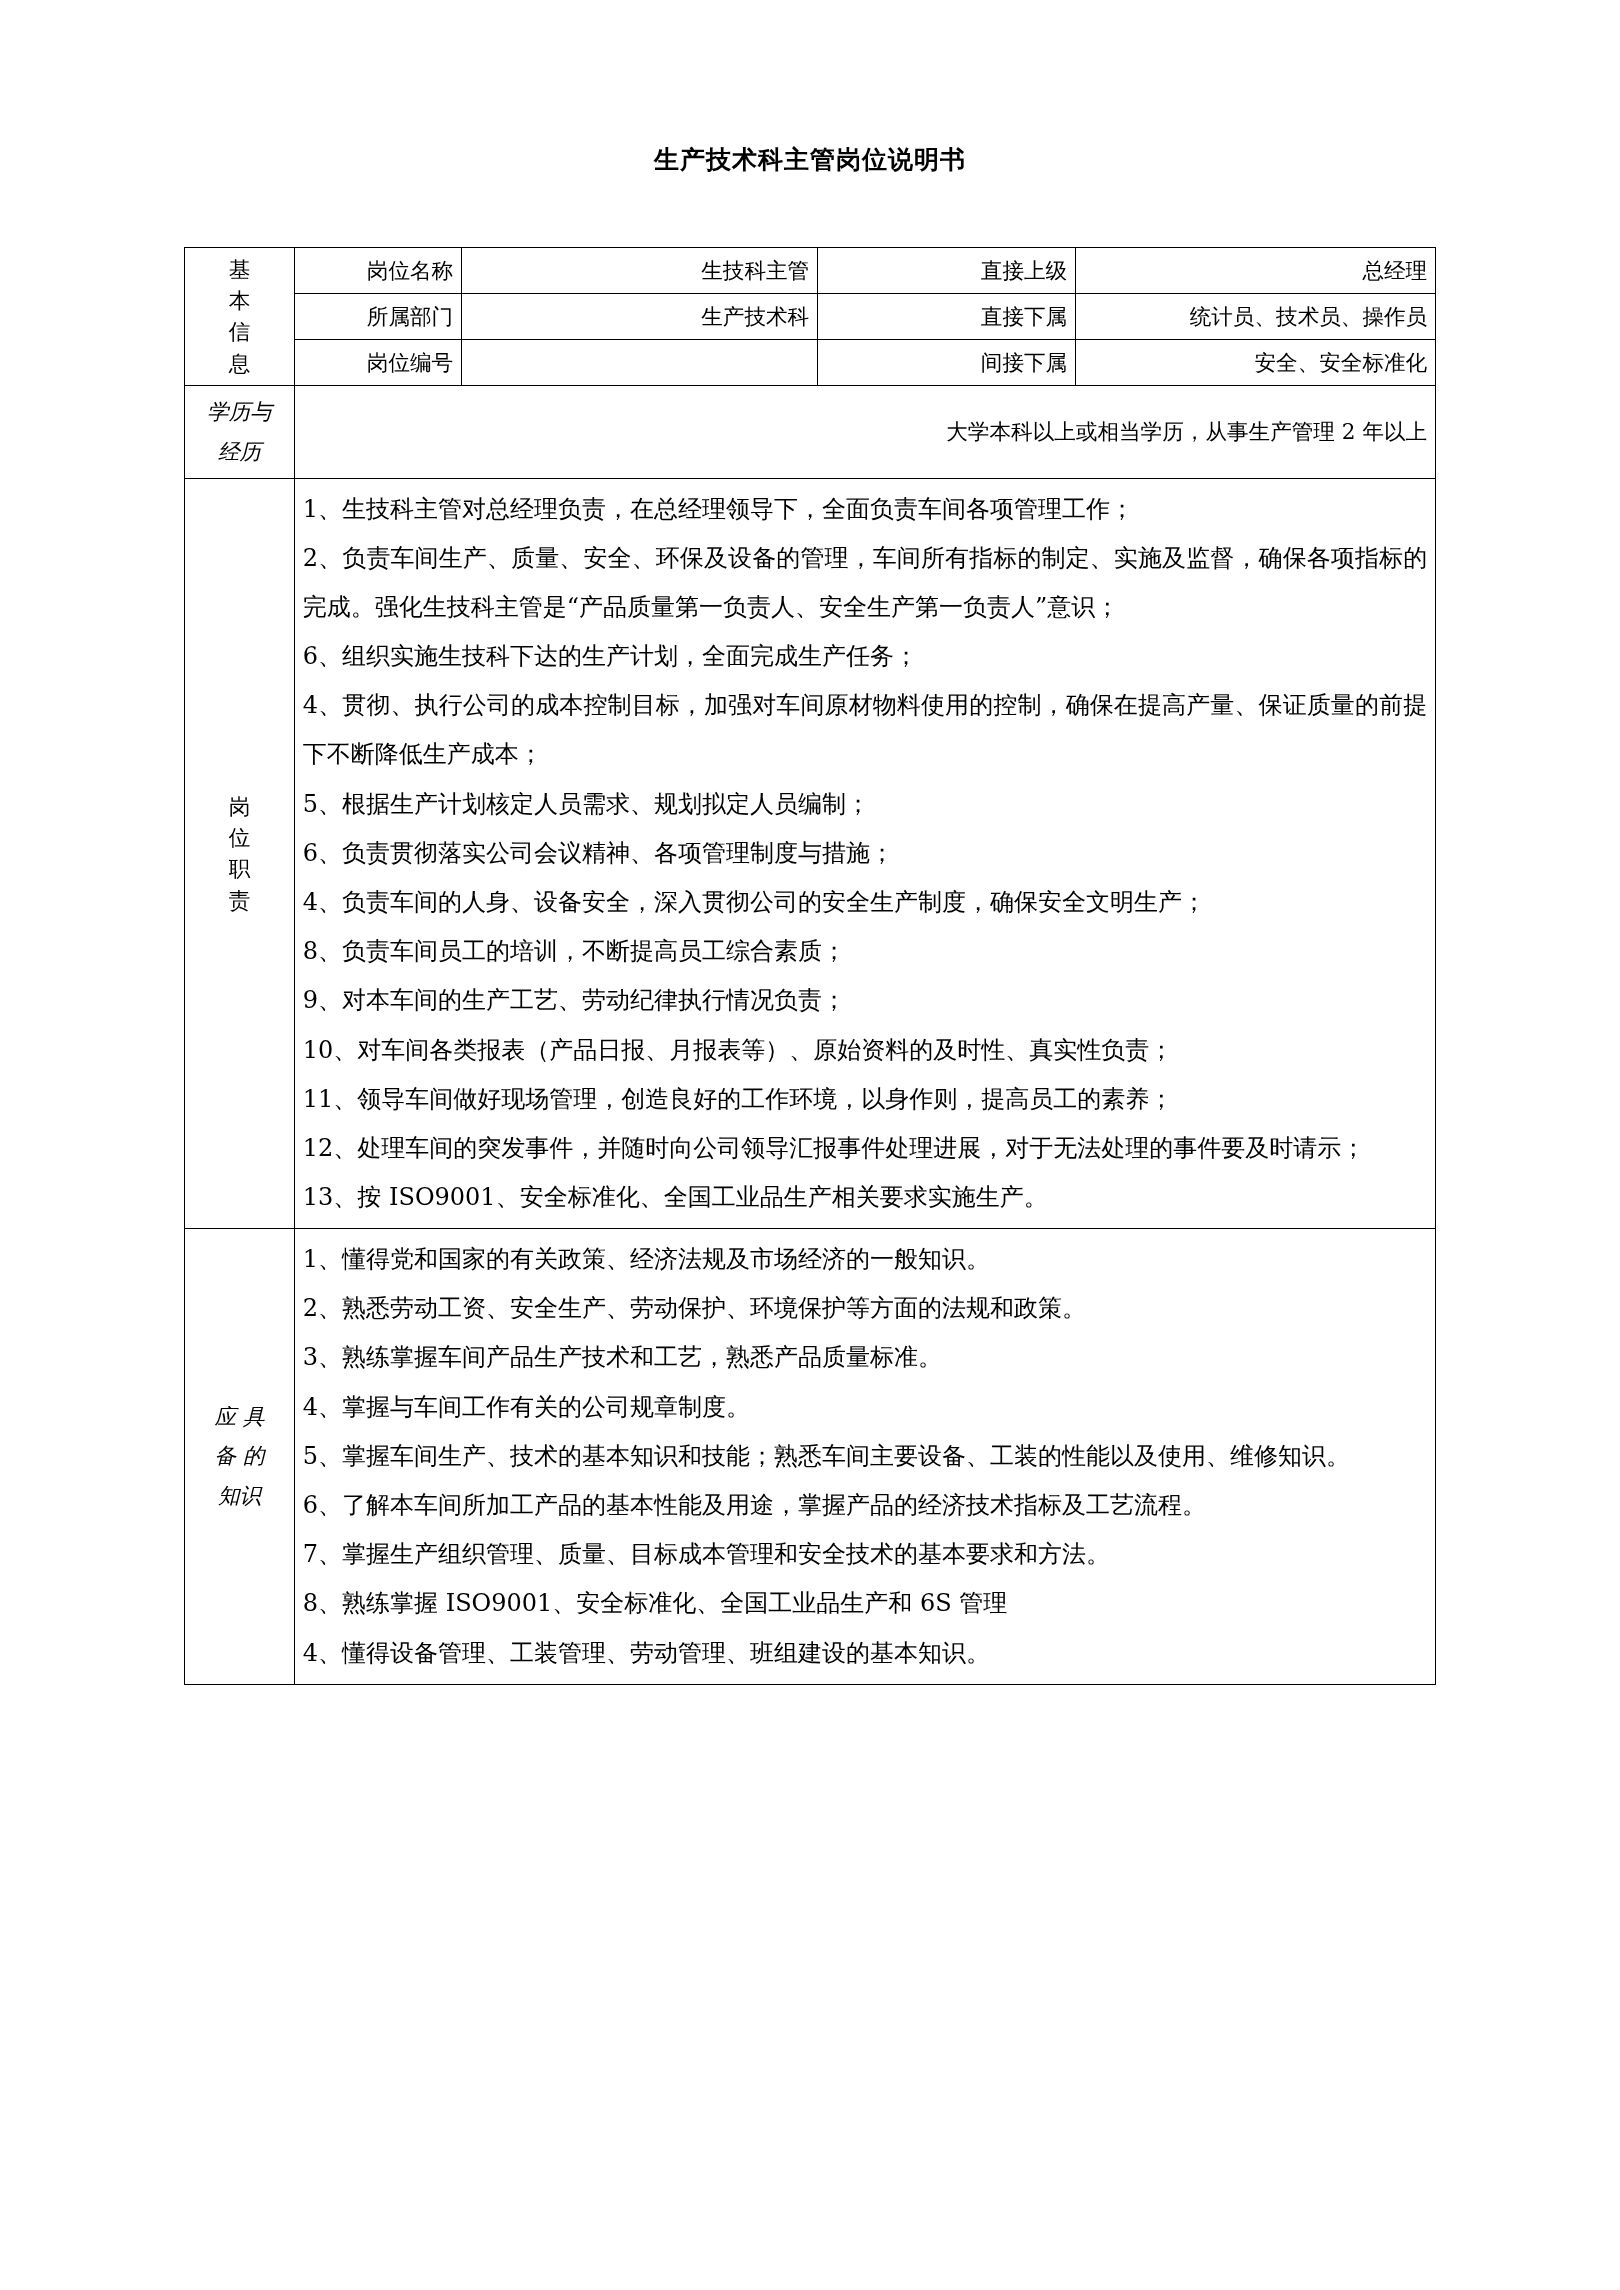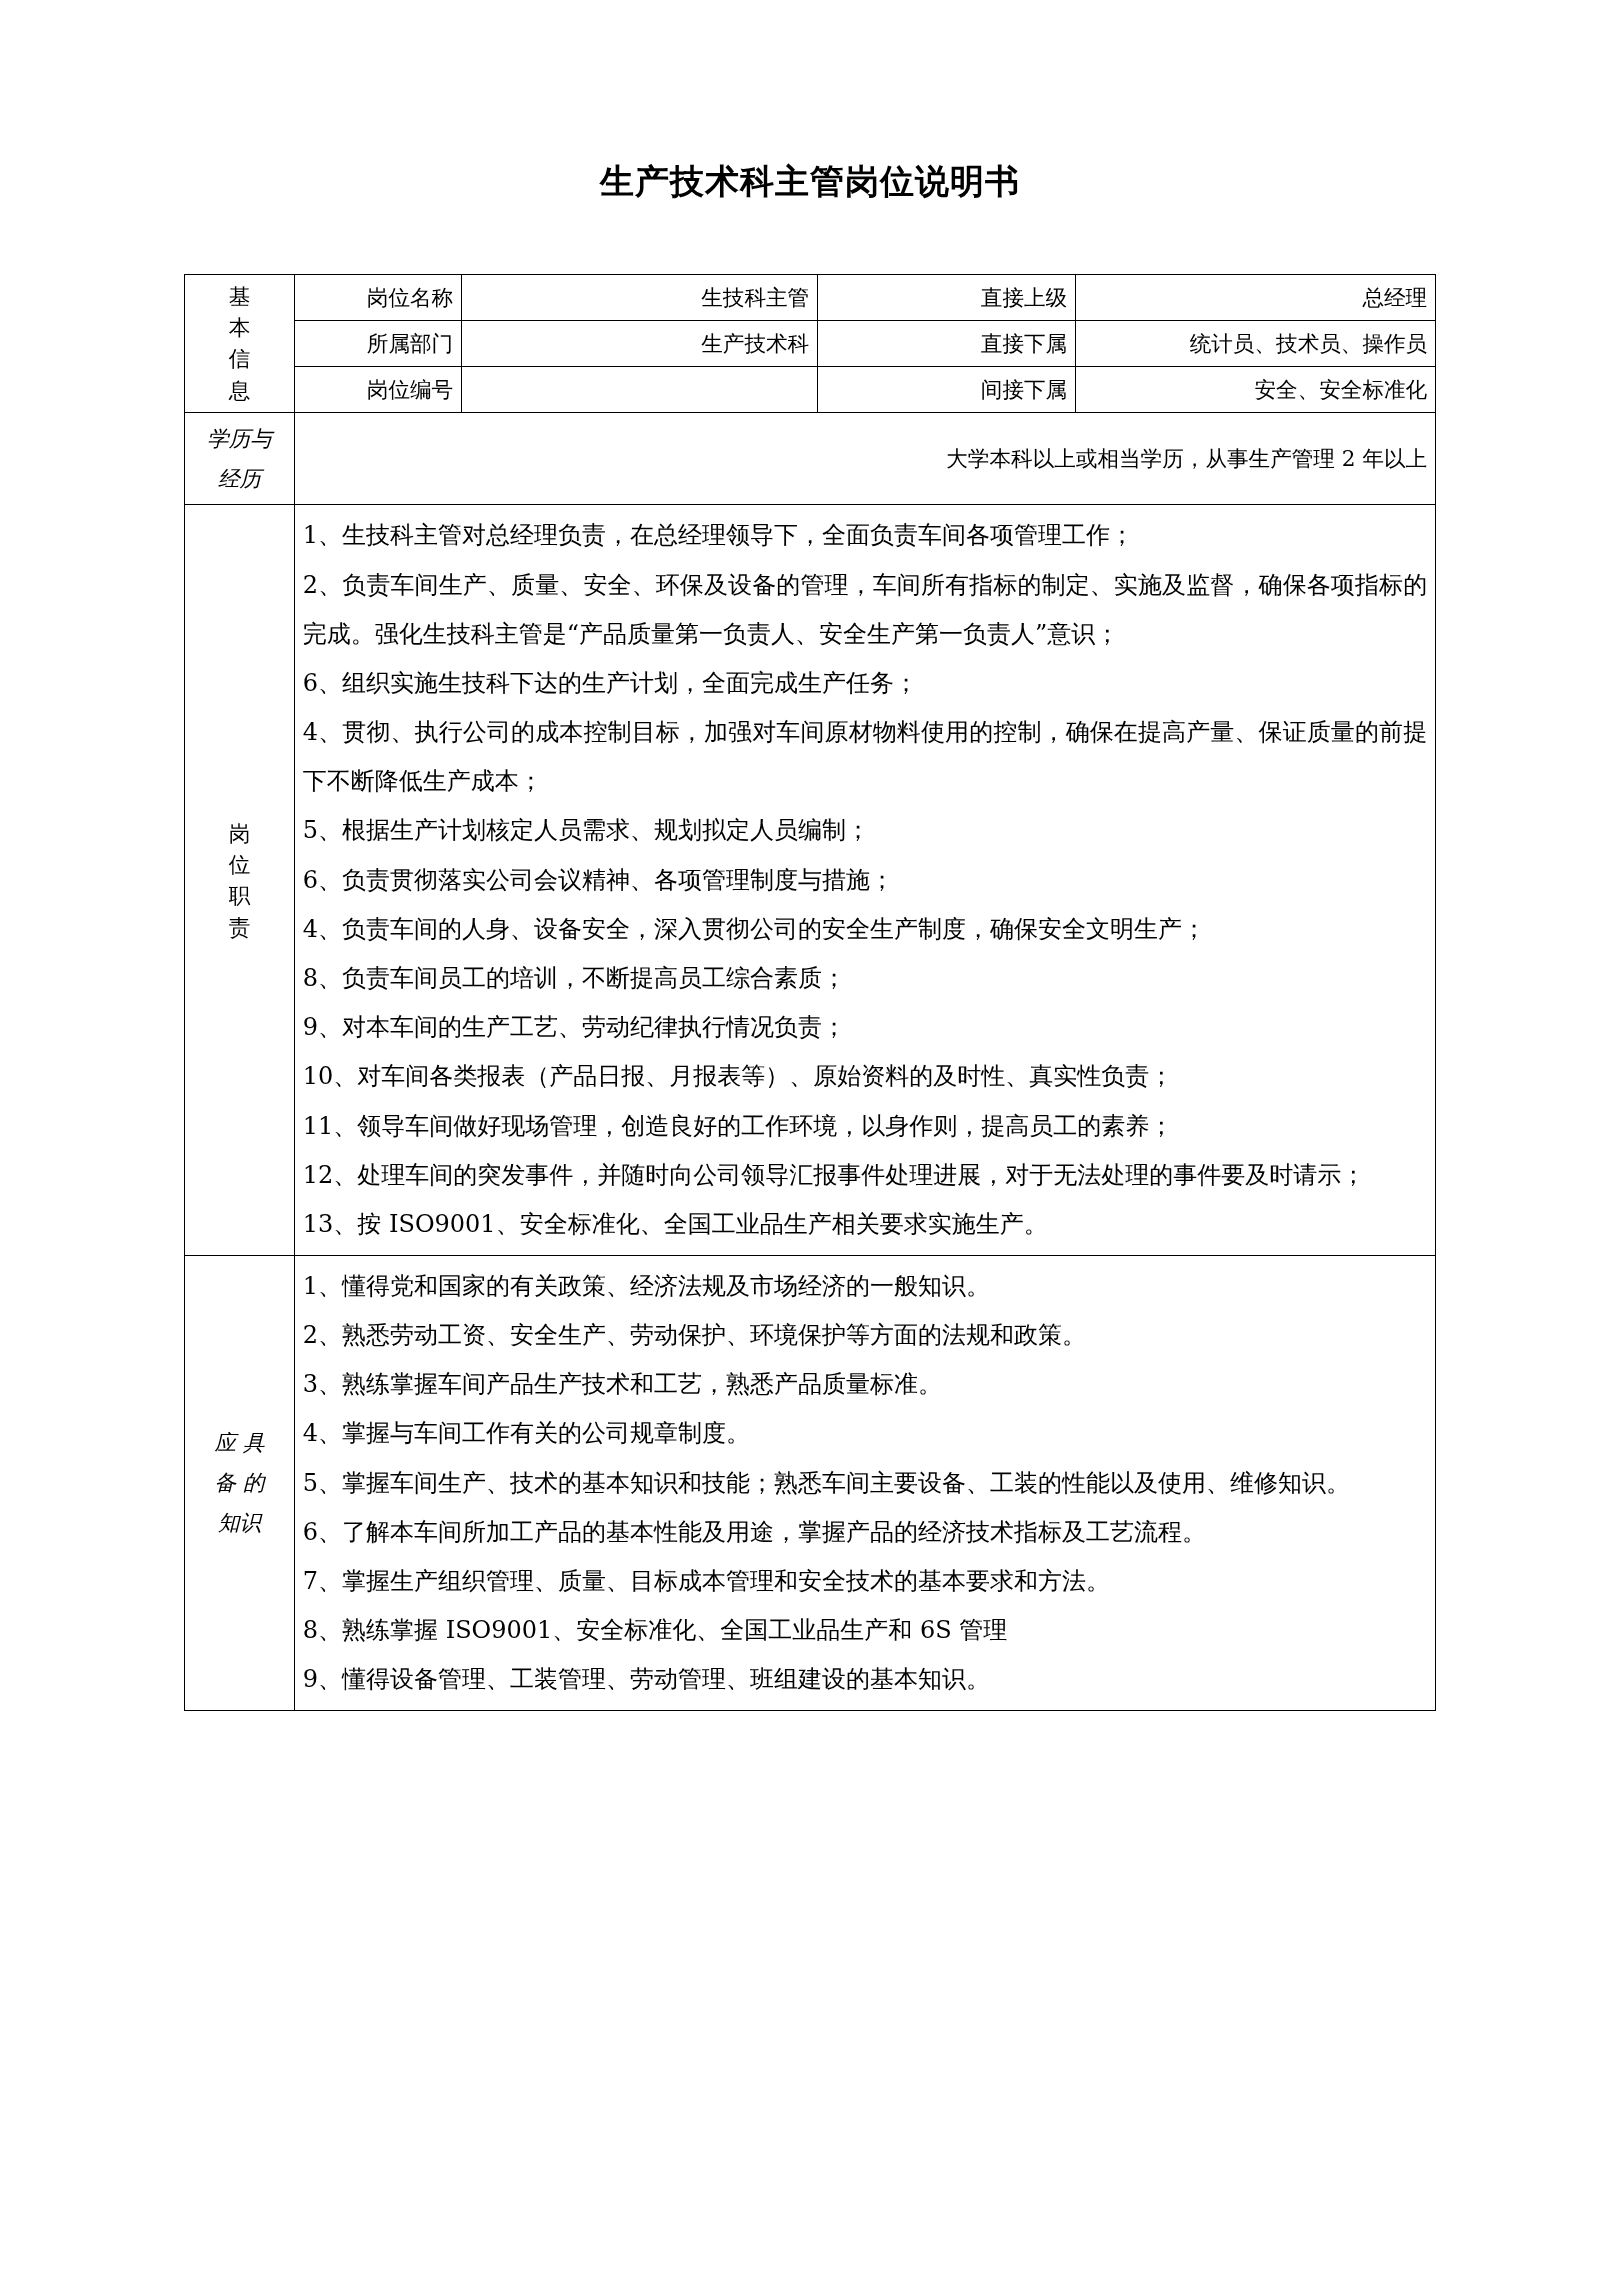--- a/index.html
+++ b/index.html
@@ -21,25 +21,24 @@
     height: 2291px;
     box-sizing: border-box;
     padding: 0;
   }
 
   
   .doc-title {
     text-align: center;
     font-family: "DejaVu Sans", "Liberation Sans", sans-serif;
     font-weight: bold;
-    font-size: 34px;
+    font-size: 25px;
     letter-spacing: 1px;
     padding-top: 145px;
     line-height: 1.2;
-    margin-top: 16px;
   }
 
   
   table.jd {
     border-collapse: collapse;
     width: 1250px;
     margin: 0 auto;
     margin-top: 72px;
     table-layout: fixed;
   }
@@ -186,20 +185,20 @@
         </td>
         <td colspan="4" class="body-cell">
           <p>1、懂得党和国家的有关政策、经济法规及市场经济的一般知识。</p>
           <p>2、熟悉劳动工资、安全生产、劳动保护、环境保护等方面的法规和政策。</p>
           <p>3、熟练掌握车间产品生产技术和工艺，熟悉产品质量标准。</p>
           <p>4、掌握与车间工作有关的公司规章制度。</p>
           <p>5、掌握车间生产、技术的基本知识和技能；熟悉车间主要设备、工装的性能以及使用、维修知识。</p>
           <p>6、了解本车间所加工产品的基本性能及用途，掌握产品的经济技术指标及工艺流程。</p>
           <p>7、掌握生产组织管理、质量、目标成本管理和安全技术的基本要求和方法。</p>
           <p>8、熟练掌握 ISO9001、安全标准化、全国工业品生产和 6S 管理</p>
-          <p>9、懂得设备管理、工装管理、劳动管理、班组建设的基本知识。</p>
+          <p>4、懂得设备管理、工装管理、劳动管理、班组建设的基本知识。</p>
         </td>
       </tr>
 
     </tbody>
   </table>
 </div>
 
 
 </body></html>

